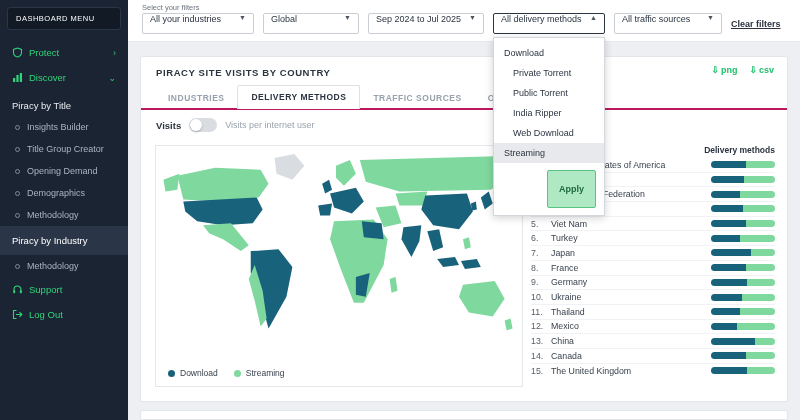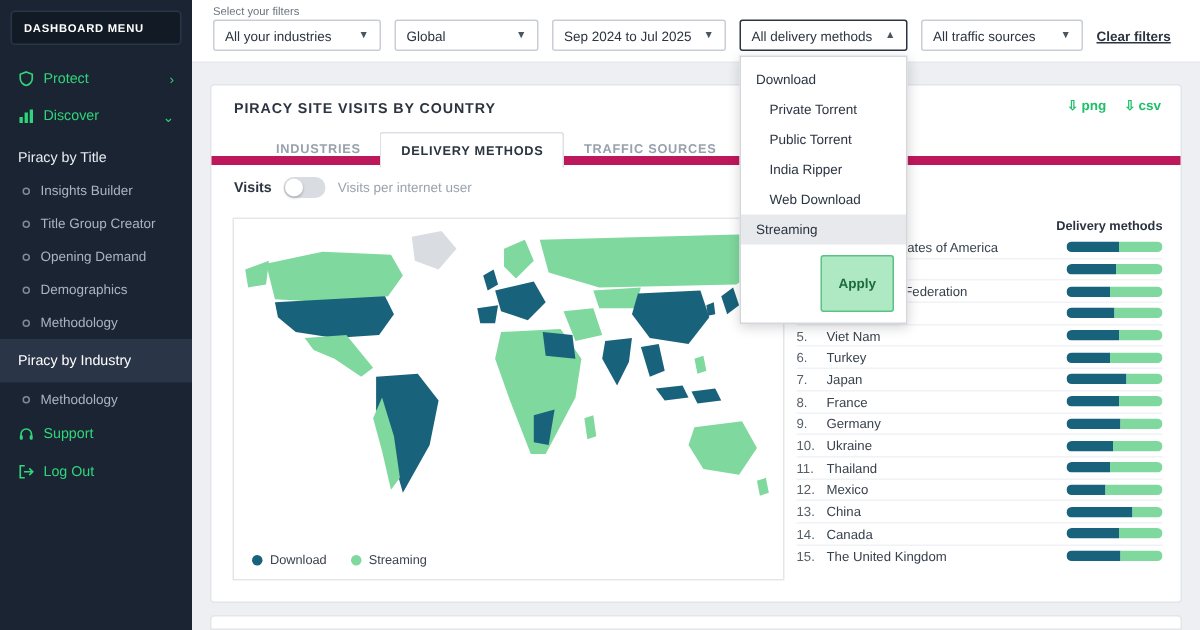--- a/index.html
+++ b/index.html
@@ -2,35 +2,35 @@
 <html><head>
 <meta charset="utf-8">
 <style>
   *{margin:0;padding:0;box-sizing:border-box}
   body{font-family:"Liberation Sans",sans-serif;background:#e9ebee}
   .screen{position:relative;width:800px;height:420px;background:#edeff2;overflow:hidden}
 
   
   .sidebar{position:absolute;left:0;top:0;width:128px;height:420px;background:#1b2433;color:#cfd6df}
   .sb-header{margin:7px 7px 10px;background:#121a26;border:1px solid #2a3547;border-radius:3px;
-             padding:6px 8px;font-size:7.5px;font-weight:bold;letter-spacing:.5px;color:#fff}
+             padding:6px 8px;font-size:7.5px;font-weight:normal;letter-spacing:.5px;color:#fff}
   .sb-row{display:flex;align-items:center;gap:6px;padding:7px 12px;font-size:9.5px;cursor:pointer}
   .sb-green{color:#2fd57a;font-weight:normal}
   .sb-chevron{margin-left:auto;color:#2fd57a;font-size:9px}
   .sb-section{padding:10px 12px 5px;color:#e8ecf1;font-size:9.5px}
   .sb-sub{display:flex;align-items:center;gap:7px;padding:6px 12px 6px 15px;color:#aab4c0;font-size:9px;cursor:pointer}
   .bullet{width:5px;height:5px;border:1px solid #7e8b99;border-radius:50%;flex:0 0 auto}
   .sb-active{background:#2a3547;color:#fff;font-size:9.5px;padding:9px 12px;cursor:pointer}
   .sb-icon{display:inline-flex;width:11px;height:11px}
 
   
   .filterbar{position:absolute;left:128px;top:0;width:672px;height:42px;background:#fff;border-bottom:1px solid #e6e9ed}
   .filters-heading{position:absolute;left:14px;top:3px;font-size:7.5px;color:#6b7480}
   .filter-row{position:absolute;left:14px;top:13px;display:flex;gap:9px;align-items:center}
-  .select{display:flex;align-items:center;justify-content:space-between;height:21px;border:1px solid #c9ced5;
+  .select{display:flex;align-items:flex-start;justify-content:space-between;height:21px;border:1px solid #c9ced5;
           border-radius:2px;background:#fff;padding:0 7px;font-size:9px;color:#2b3440;cursor:pointer}
   .sel-industries{width:112px}.sel-region{width:96px}.sel-dates{width:116px}
   .sel-delivery{width:112px;border:1.5px solid #2b3440}.sel-traffic{width:108px}
   .caret{font-size:7px;color:#4a5560;margin-left:4px}
   .clear-filters{font-size:9px;font-weight:bold;text-decoration:underline;color:#2b3440;cursor:pointer}
 
   
   .menu{position:absolute;left:493px;top:37px;width:112px;background:#fff;border:1px solid #d3d7dc;
         box-shadow:0 2px 8px rgba(0,0,0,.18);z-index:10;padding:5px 0 7px;font-size:9px;color:#2b3440}
   .menu-group{padding:5px 10px;cursor:pointer}
@@ -38,22 +38,22 @@
   .menu-root-highlight{padding:5px 10px;background:#e7e9ec;cursor:pointer}
   .menu-apply{display:block;margin:7px 8px 0 auto;background:#afe9c4;border:1px solid #59c384;color:#1d6a3f;
               font-weight:bold;font-size:9px;padding:13px 11px;border-radius:2px;cursor:pointer;font-family:inherit}
 
   
   .panel{position:absolute;left:140px;top:56px;width:648px;height:346px;background:#fff;
          border:1px solid #e2e5e9;border-radius:3px}
   .panel-title{position:absolute;left:15px;top:10px;font-size:9.5px;font-weight:bold;letter-spacing:.6px;color:#2b3440}
   .exports{position:absolute;right:13px;top:8px;display:flex;gap:12px;font-size:9px;color:#1fbf6b;font-weight:bold}
   .export-link{display:flex;align-items:center;gap:2px;cursor:pointer}
-  .tabs{position:absolute;left:0;top:30px;width:100%;height:23px;border-bottom:6px solid #be185d;
-        display:flex;align-items:flex-start;padding-left:30px}
+  .tabs{position:absolute;left:0;top:30px;width:100%;height:23px;border-bottom:2px solid #be185d;
+        display:flex;align-items:flex-end;padding-left:14px}
   .tab{padding:6px 13px;font-size:8.5px;font-weight:bold;letter-spacing:.5px;color:#98a1ac;cursor:pointer;
        position:relative;top:1px}
   .tab.active{background:#fff;color:#2b3440;border:1px solid #dcdfe4;border-bottom:1px solid #fff;border-radius:2px 2px 0 0}
   .toggle-row{position:absolute;left:15px;top:61px;display:flex;align-items:center;gap:8px}
   .toggle-label-left{font-size:9.5px;font-weight:bold;color:#2b3440}
   .toggle{width:28px;height:14px;border-radius:8px;background:#d9dde2;position:relative;cursor:pointer}
   .knob{position:absolute;left:1px;top:1px;width:12px;height:12px;border-radius:50%;background:#fff;box-shadow:0 1px 2px rgba(0,0,0,.25)}
   .toggle-label-right{font-size:9px;color:#9aa3ad}
 
   

